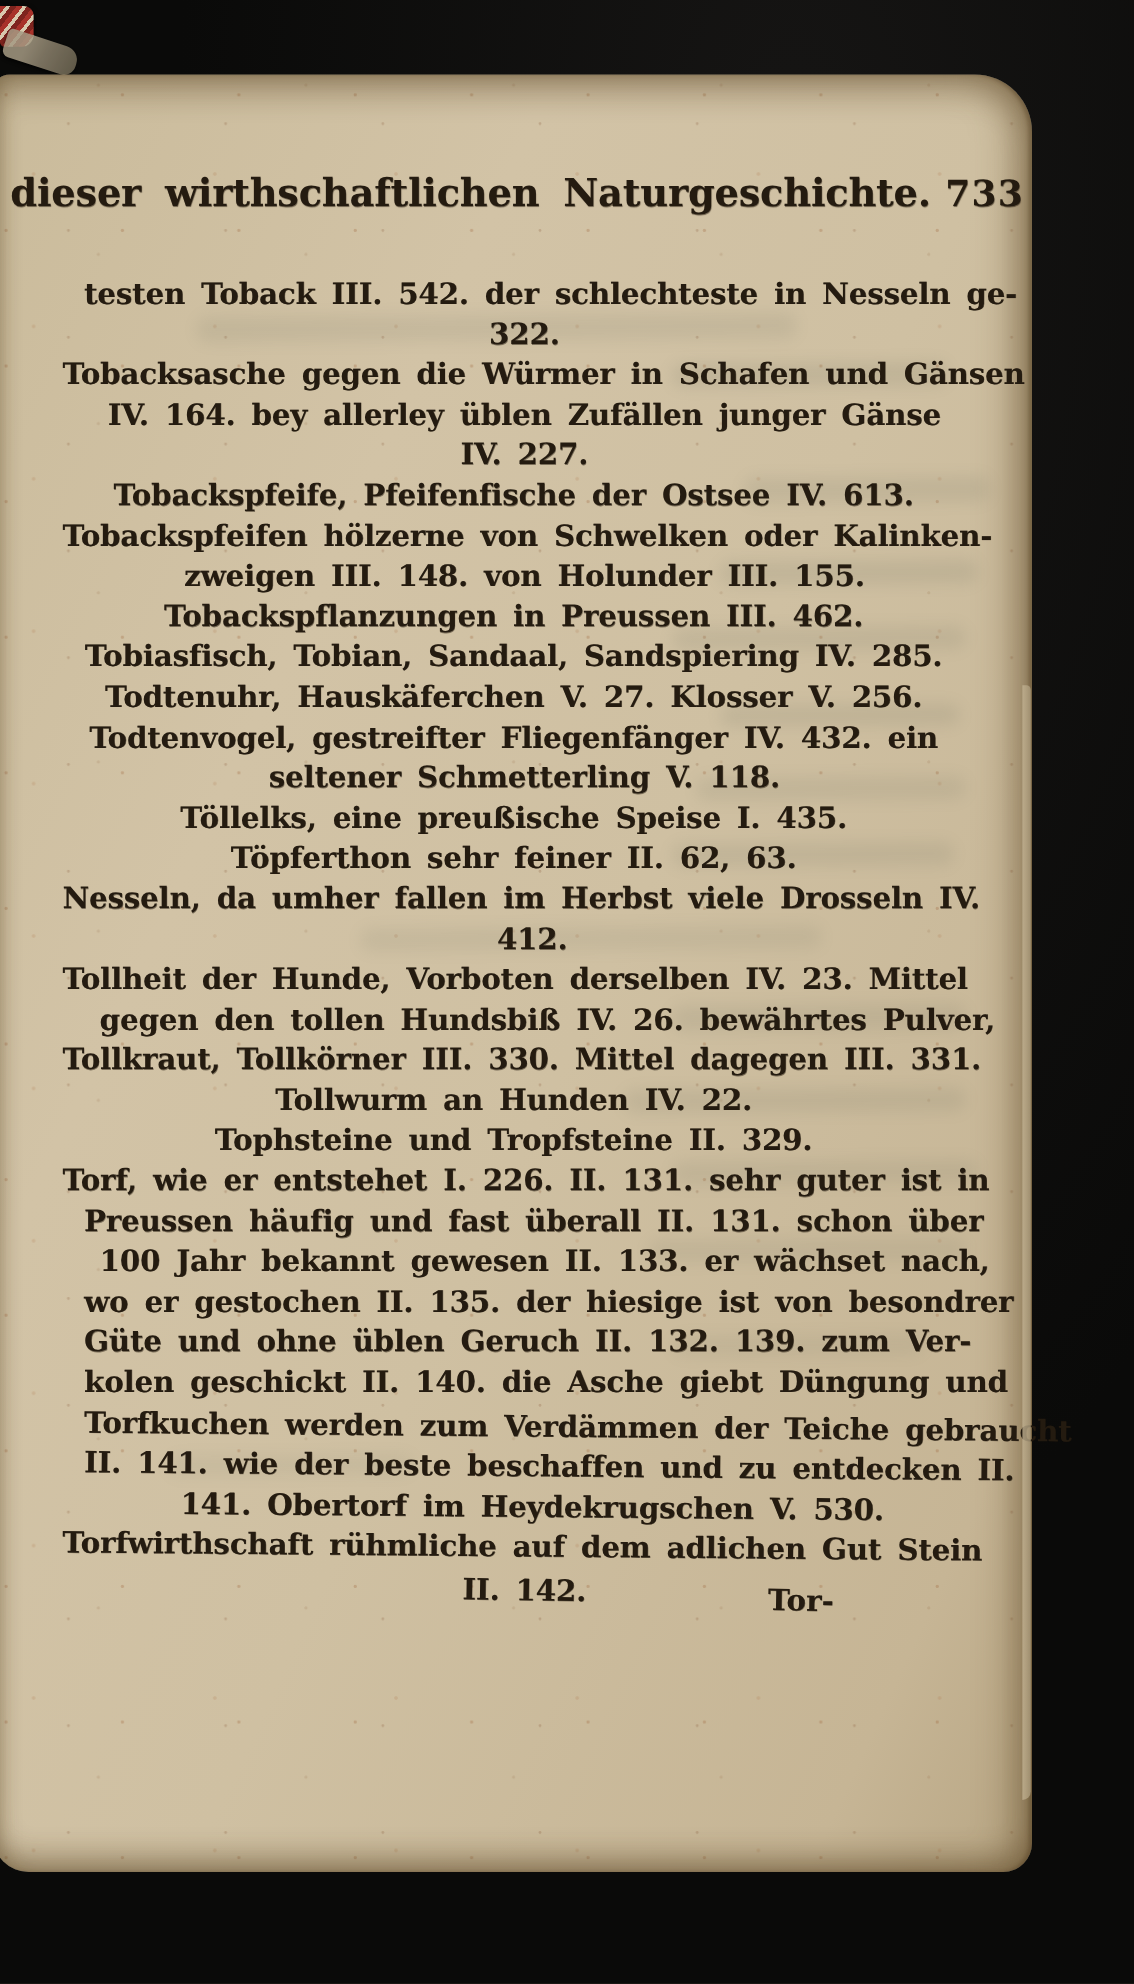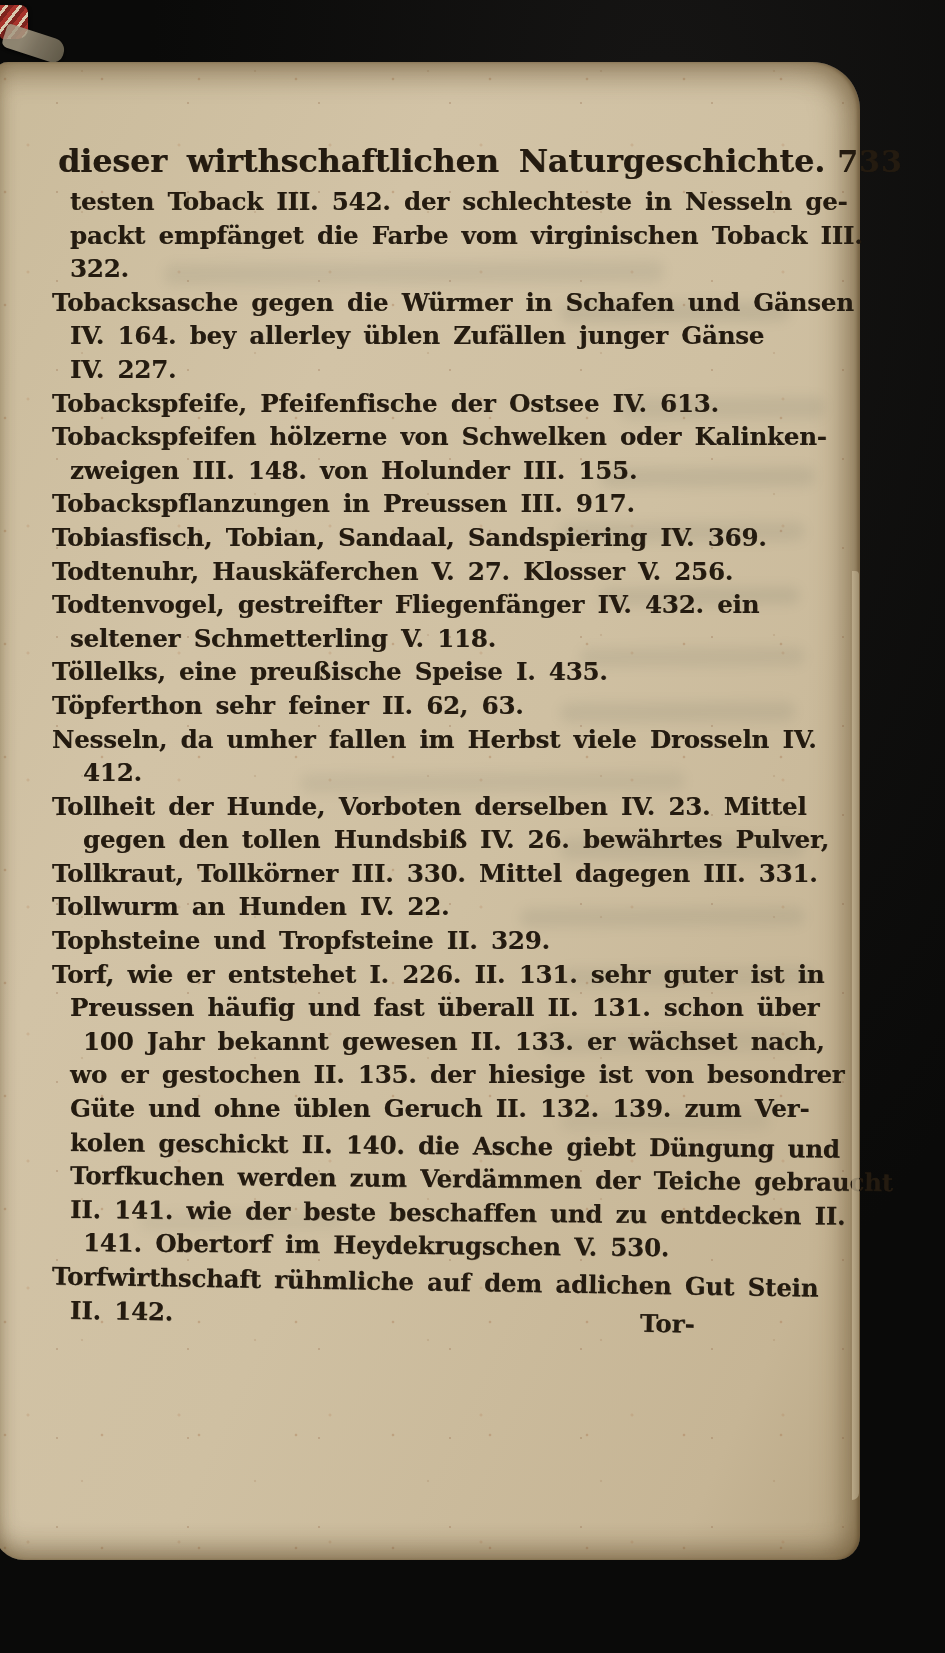--- a/index.html
+++ b/index.html
@@ -90,33 +90,36 @@
     display: flex;
     align-items: baseline;
     white-space: nowrap;
     padding-left: 6px;
     font-weight: 700;
     letter-spacing: -0.2px;
     word-spacing: 9px;
     font-size: 32px;
     line-height: 46px;
     text-shadow: .4px .4px .6px rgba(38,28,15,.55);
+    justify-content: center;
   }
   .page-header .pagenum {
     margin-left: 12px;
     font-size: 30px;
     letter-spacing: 1px;
     word-spacing: normal;
   }
   .index {
+    margin-top: 42px;
     font-size: 24.5px;
     line-height: 33.6px;
     font-weight: 700;
     word-spacing: 5px;
     letter-spacing: -0.2px;
+    text-align: center;
   }
   .line {
     white-space: nowrap;
     text-shadow: .35px .35px .55px rgba(38,28,15,.5);
   }
   .line.i1 { padding-left: 18px; }
   .line.i2 { padding-left: 31px; }
   
   .line:nth-child(n+29) { transform: rotate(.5deg);  transform-origin: 30px 50%; }
   .line:nth-child(n+33) { transform: rotate(.9deg);  transform-origin: 30px 50%; }
@@ -161,30 +164,29 @@
 
     <div class="content">
 
       <div class="page-header">
         <span>dieser wirthschaftlichen Naturgeschichte.</span>
         <span class="pagenum">733</span>
       </div>
 
       <div class="index" id="index-lines">
           <div class="line i1">testen Toback III. 542.  der schlechteste in Nesseln ge-</div>
-          <div class="line i1">packt empfänget die Farbe vom virginischen Toback III.</div>
           <div class="line i1">322.</div>
           <div class="line i0">Tobacksasche gegen die Würmer in Schafen und Gänsen</div>
           <div class="line i1">IV. 164.  bey allerley üblen Zufällen junger Gänse</div>
           <div class="line i1">IV. 227.</div>
           <div class="line i0">Tobackspfeife, Pfeifenfische der Ostsee IV. 613.</div>
           <div class="line i0">Tobackspfeifen hölzerne von Schwelken oder Kalinken-</div>
           <div class="line i1">zweigen III. 148.  von Holunder III. 155.</div>
-          <div class="line i0">Tobackspflanzungen in Preussen III. 917.</div>
-          <div class="line i0">Tobiasfisch, Tobian, Sandaal, Sandspiering IV. 369.</div>
+          <div class="line i0">Tobackspflanzungen in Preussen III. 462.</div>
+          <div class="line i0">Tobiasfisch, Tobian, Sandaal, Sandspiering IV. 285.</div>
           <div class="line i0">Todtenuhr, Hauskäferchen V. 27.  Klosser V. 256.</div>
           <div class="line i0">Todtenvogel, gestreifter Fliegenfänger IV. 432.  ein</div>
           <div class="line i1">seltener Schmetterling V. 118.</div>
           <div class="line i0">Töllelks, eine preußische Speise I. 435.</div>
           <div class="line i0">Töpferthon sehr feiner II. 62, 63.</div>
           <div class="line i0">Nesseln, da umher fallen im Herbst viele Drosseln IV.</div>
           <div class="line i2">412.</div>
           <div class="line i0">Tollheit der Hunde, Vorboten derselben IV. 23.  Mittel</div>
           <div class="line i2">gegen den tollen Hundsbiß IV. 26.  bewährtes Pulver,</div>
           <div class="line i0">Tollkraut, Tollkörner III. 330.  Mittel dagegen III. 331.</div>

